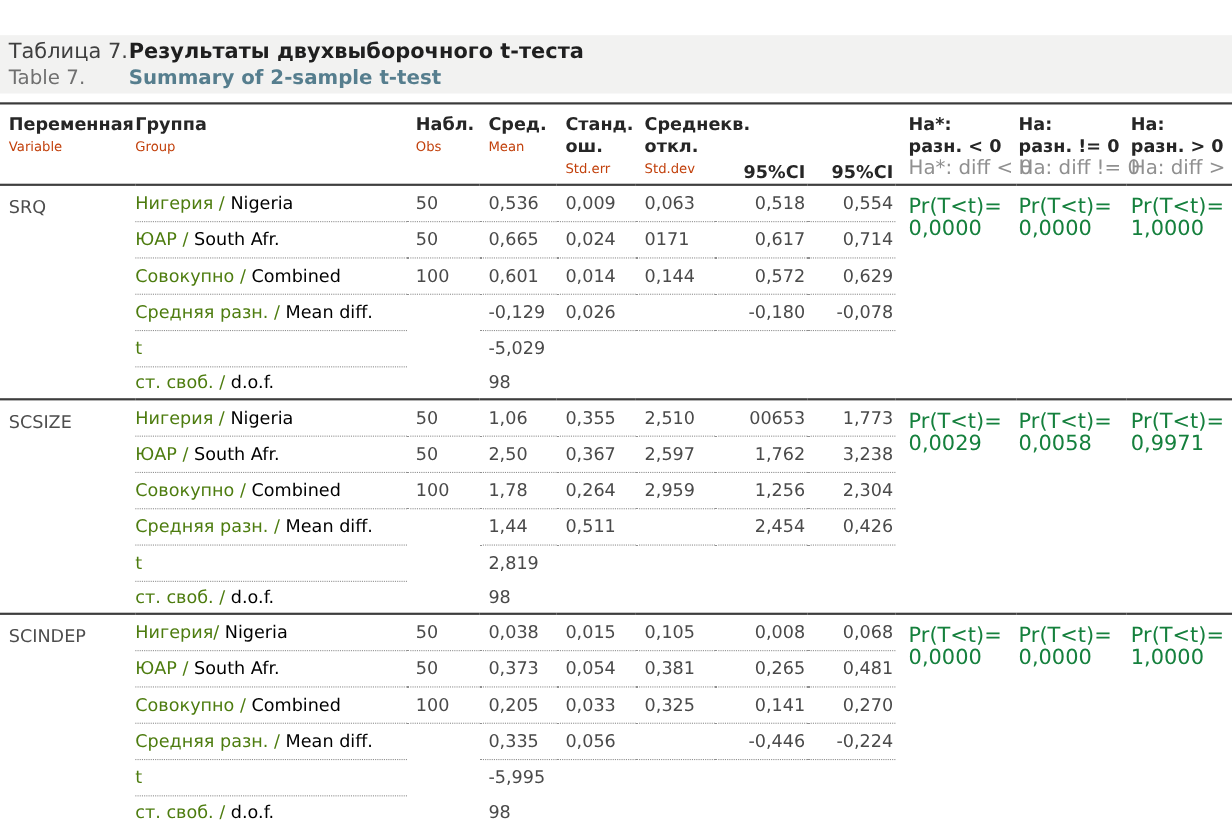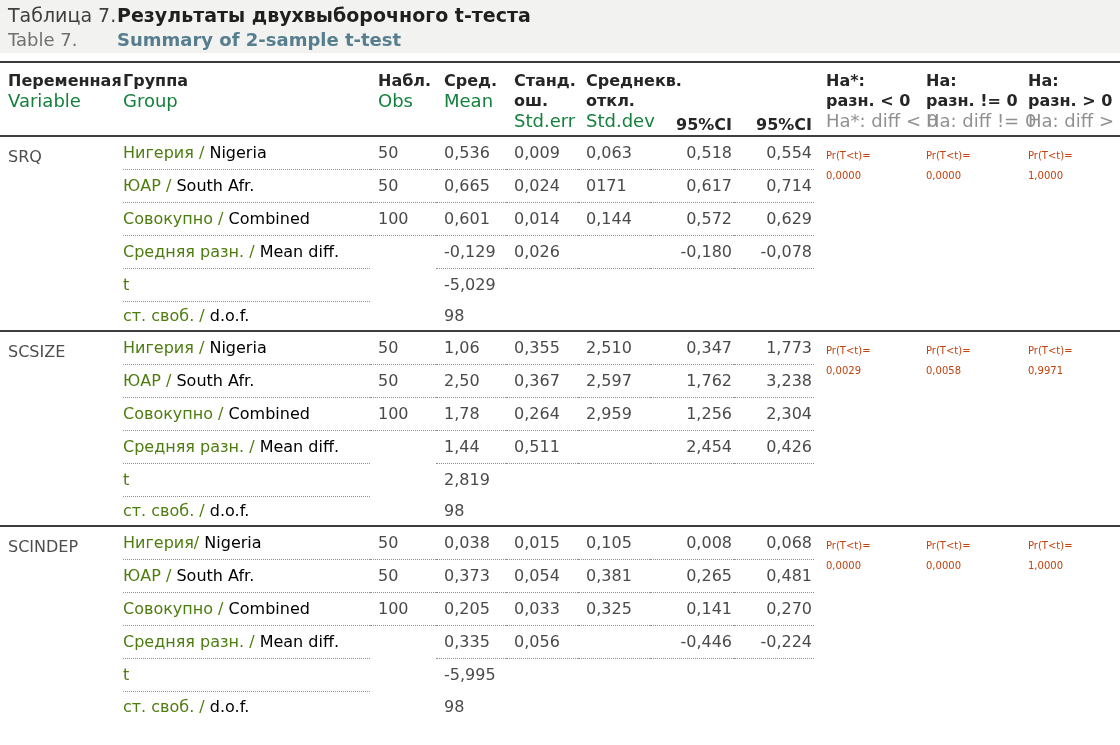--- a/index.html
+++ b/index.html
@@ -46,21 +46,21 @@
     vertical-align: top;
     text-align: left;
     font-weight: normal;
     height: 68px;
     padding-top: 8px;
     border-bottom: 2px solid #3f3f3f;
     white-space: nowrap;
     overflow: visible;
   }
   .h-bold { font-weight: bold; font-size: 16px; color: #262626; line-height: 20px; }
-  .h-sub  { font-size: 18px; color: #15803d; line-height: 20px; }
+  .h-sub  { font-size: 12px; color: #c2410c; line-height: 20px; }
   th.c-ci_low .h-bold, th.c-ci_high .h-bold { text-align: right; padding-right: 2px; margin-top: 44px; }
   th.c-obs, th.c-mean, th.c-stderr, th.c-stddev { padding-left: 8px; }
   th.c-variable { padding-left: 8px; }
   th.c-ha0 { padding-left: 12px; }
   th.c-ha1 { padding-left: 2px; }
   th.c-ha2 { padding-left: 4px; }
   th.ha-col .h-sub { font-size: 18px; color: #909090; }
 
   td {
     font-size: 16px;
@@ -74,39 +74,39 @@
   td.c-variable {
     vertical-align: top;
     padding: 10px 0 0 8px;
     color: #4d4d4d;
   }
   td.c-obs, td.c-mean, td.c-stderr, td.c-stddev { padding-left: 8px; }
   td.c-ci_low, td.c-ci_high { text-align: right; padding-right: 2px; }
   td.c-ha {
     vertical-align: top;
     padding-top: 9px;
-    font-size: 10px;
+    font-size: 19px;
     line-height: 20px;
-    color: #c2410c;
+    color: #15803d;
   }
   td.c-ha0 { padding-left: 12px; }
   td.c-ha1 { padding-left: 2px; }
   td.c-ha2 { padding-left: 4px; }
   .lbl-ru { color: #4d7c0f; }
   .lbl-en { color: #000000; }
   .bd { border-bottom: 1px dotted #8f8f8f; }
   tr.sep td { border-bottom: 2px solid #3d3d3d; }
   .sep-cell { border-bottom: 2px solid #3d3d3d; }
 </style>
 </head>
 <body>
 
 <div class="page">
 
-  <header class="title-block" style="background: rgb(242, 242, 241);">
+  <header class="title-block" style="background: rgb(242, 242, 241); margin-top: 32px;">
     <div class="t-line">
       <span class="t-label">Таблица 7.</span><span class="t-main-ru">Результаты двухвыборочного t-теста</span>
     </div>
     <div class="t-line">
       <span class="t-label en">Table 7.</span><span class="t-main-en" style="color: rgb(86, 126, 142);">Summary of 2-sample t-test</span>
     </div>
   </header>
 
   <div class="title-rule"></div>
 
@@ -243,21 +243,21 @@
           <td class="c-ci_low"></td>
           <td class="c-ci_high"></td>
         </tr>
         <tr class="group">
           <td class="c-variable sep-cell" rowspan="6">SCSIZE</td>
           <td class="c-group bd"><span class="lbl-ru">Нигерия /</span> <span class="lbl-en">Nigeria</span></td>
           <td class="c-obs bd">50</td>
           <td class="c-mean bd">1,06</td>
           <td class="c-stderr bd">0,355</td>
           <td class="c-stddev bd">2,510</td>
-          <td class="c-ci_low bd">0,347</td>
+          <td class="c-ci_low bd">00653</td>
           <td class="c-ci_high bd">1,773</td>
           <td class="c-ha c-ha0 sep-cell" rowspan="6">
             <div>Pr(T&lt;t)=</div>
             <div>0,0029</div>
           </td>
           <td class="c-ha c-ha1 sep-cell" rowspan="6">
             <div>Pr(T&lt;t)=</div>
             <div>0,0058</div>
           </td>
           <td class="c-ha c-ha2 sep-cell" rowspan="6">

